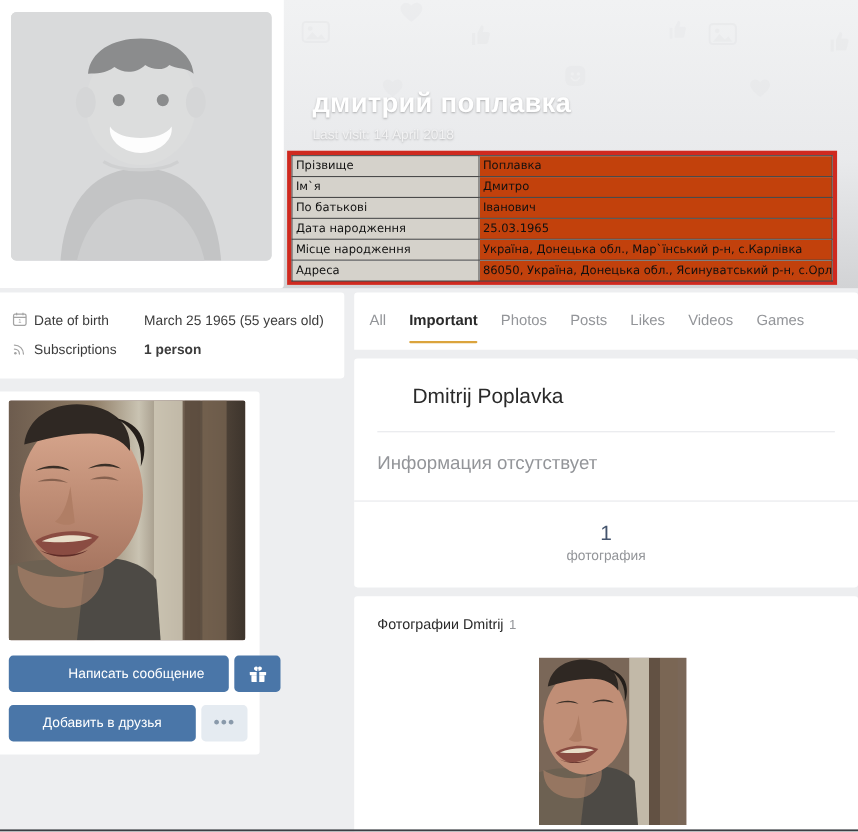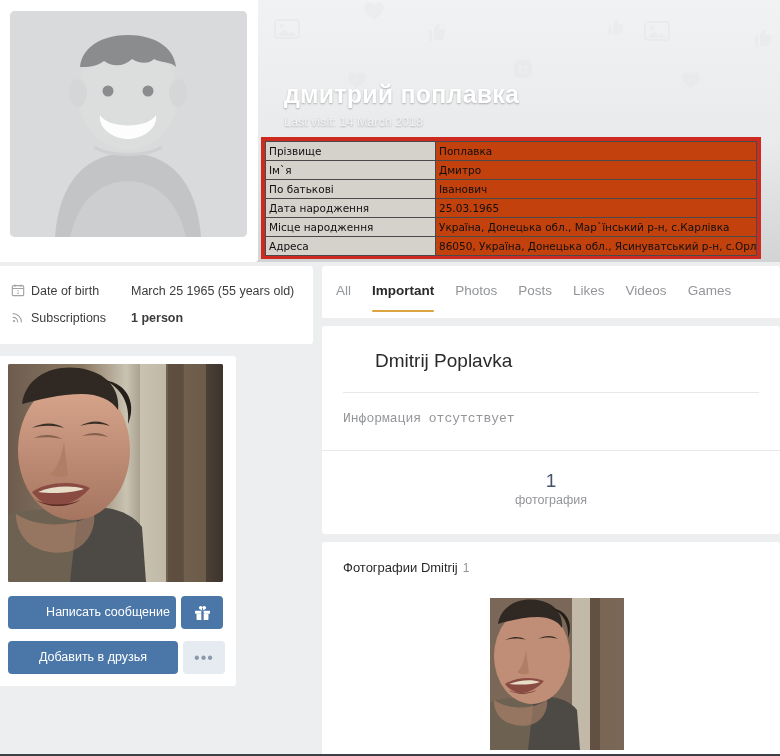--- a/index.html
+++ b/index.html
@@ -82,21 +82,21 @@
   .side-photo svg, .grid-photo svg { display:block; width:100%; height:100%; }
 
   .btn-row { position: absolute; left: 8px; display: flex; gap: 5px; }
   .btn-row.r1 { top: 596px; }
   .btn-row.r2 { top: 641px; }
   .btn {
     background: #4a76a8; color: #fff; font-size: 12.5px;
     border-radius: 4px; height: 33px; line-height: 33px;
     text-align: center; cursor: pointer; user-select: none;
   }
-  .btn.msg { width: 168px; padding-left: 32px; }
+  .btn.msg { width: 200px; padding-left: 32px; }
   .btn.gift { width: 42px; }
   .btn.friend { width: 170px; }
   .btn.more {
     width: 42px; background: #e5ebf1; color: #8a9aab; font-size: 16px;
     letter-spacing: 1px;
   }
   .gift svg { display:block; margin: 8px auto 0; }
 
   
   .tabs-card {
@@ -110,21 +110,21 @@
     content: ""; position: absolute; left: 0; right: 0; bottom: 6px;
     height: 2.5px; background: #dba43d; border-radius: 2px;
   }
 
   .about-card {
     position: absolute; left: 322px; top: 326px; width: 458px; height: 208px;
     background: #fff; border-radius: 3px;
   }
   .about-name { padding: 24px 0 0 21px; font-size: 19px; color: #2a2a2a; margin-left: 32px; }
   .about-sep { margin: 20px 21px 0 21px; height: 1px; background: #e7e8ec; }
-  .about-empty { padding: 18px 0 0 21px; font-size: 13px; color: #939599; font-family: Liberation Mono, monospace; }
+  .about-empty { padding: 18px 0 0 21px; font-size: 17px; color: #939599; }
   .about-sep2 { margin-top: 24px; height: 1px; background: #e7e8ec; }
   .counter { text-align: center; padding-top: 17px; }
   .counter .n { font-size: 19px; color: #44546d; line-height: 25px; }
   .counter .l { font-size: 12.5px; color: #939599; }
 
   .photos-card {
     position: absolute; left: 322px; top: 542px; width: 458px; height: 214px;
     background: #fff; border-top-left-radius: 3px; border-top-right-radius: 3px;
   }
   .photos-head { padding: 18px 0 0 21px; font-size: 13px; color: #2a2a2a; }
@@ -209,21 +209,21 @@
         <path d="M70 56c2-20 22-32 48-32s46 12 48 32c-6-6-16-4-22-8-6 6-16 4-22 0-8 8-20 8-28 2-8 6-16 6-24 6z" fill="#8b8c8d"></path>
         <circle cx="98" cy="80" r="5.5" fill="#8b8c8d"></circle>
         <circle cx="138" cy="80" r="5.5" fill="#8b8c8d"></circle>
         <path d="M90 104c8 14 48 14 56 0 2 14-14 24-28 24s-30-10-28-24z" fill="#fdfdfd"></path>
         <path d="M84 136c16 10 52 10 68 0" stroke="#cfd0d1" stroke-width="3" fill="none"></path>
       </svg>
     </div>
   </div>
 
   <div class="profile-name">дмитрий поплавка</div>
-  <div class="last-visit">Last visit: 14 March 2018</div>
+  <div class="last-visit">Last visit: 14 April 2018</div>
 
   <div class="pass-wrap">
     <table class="pass-table">
       <tbody id="pass-body">
           <tr>
             <td class="k">Прізвище</td>
             <td class="v">Поплавка</td>
           </tr>
           <tr>
             <td class="k">Ім`я</td>

